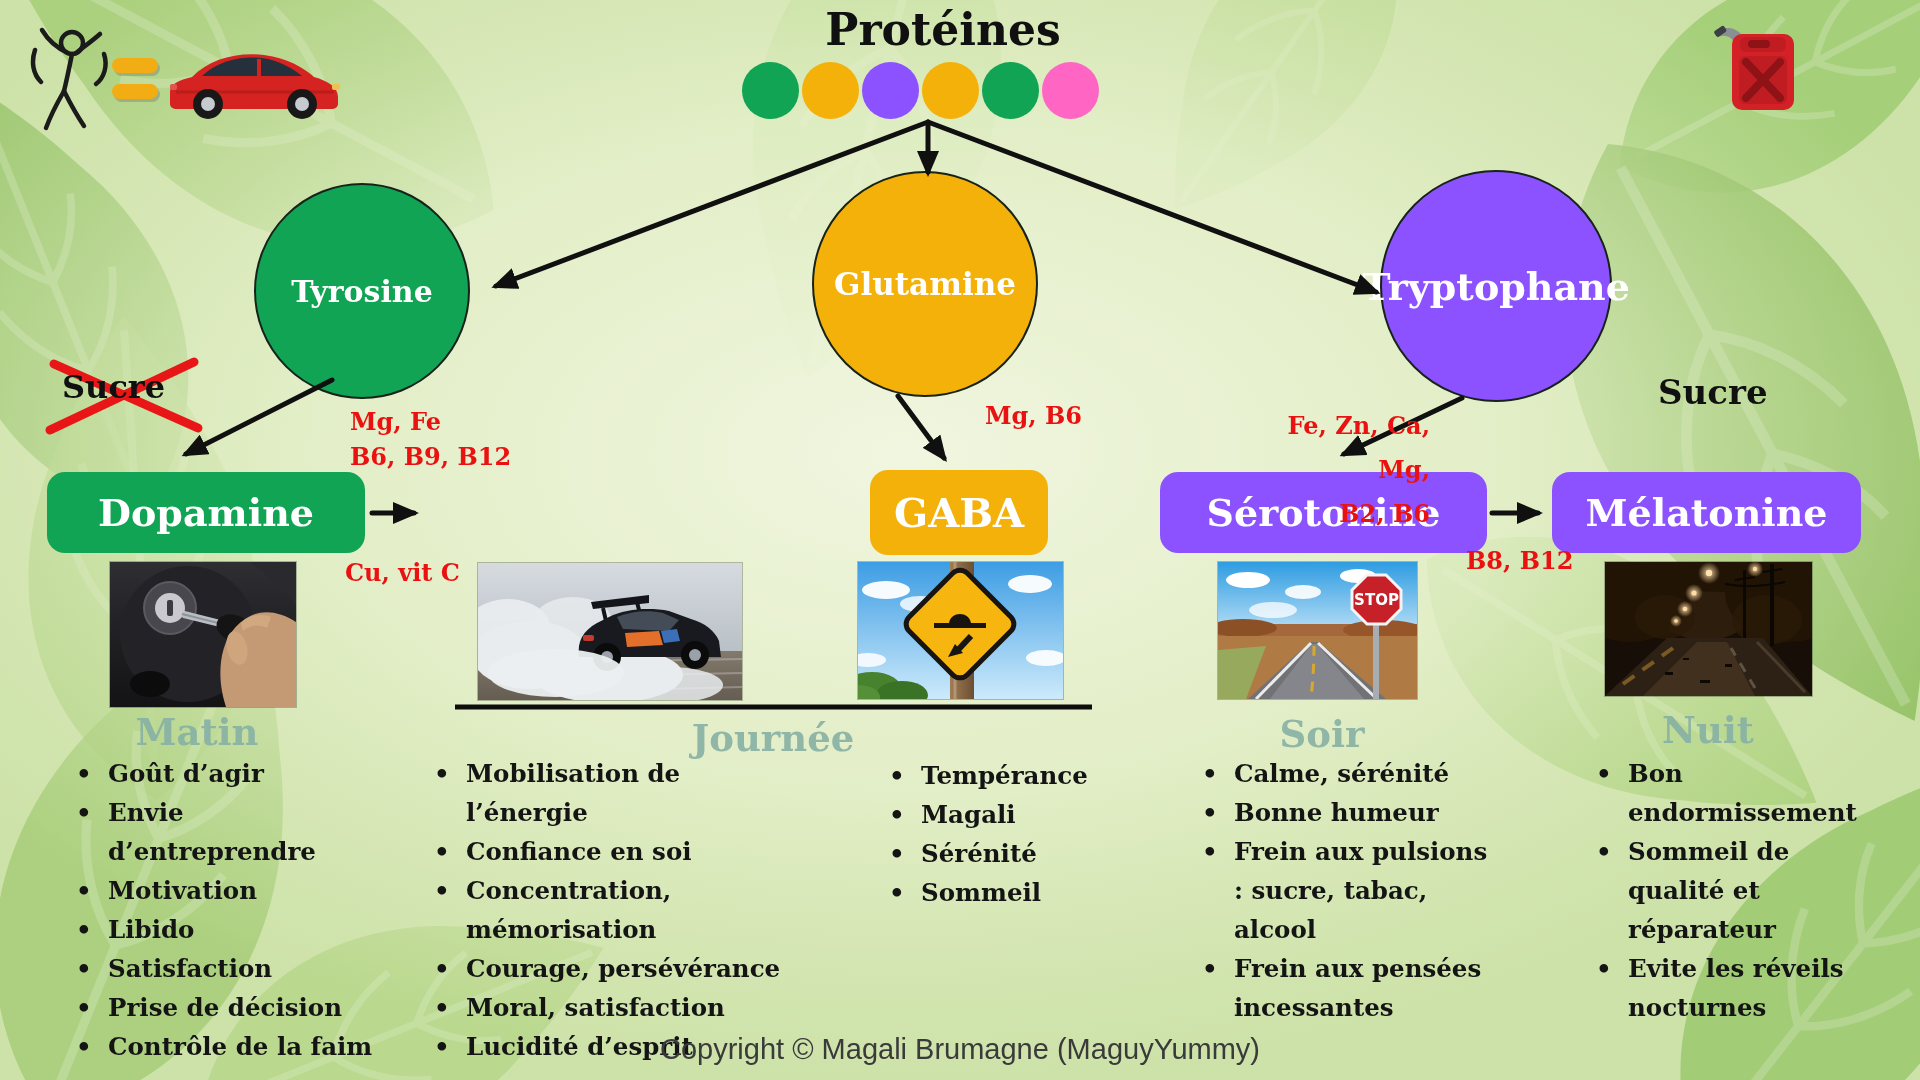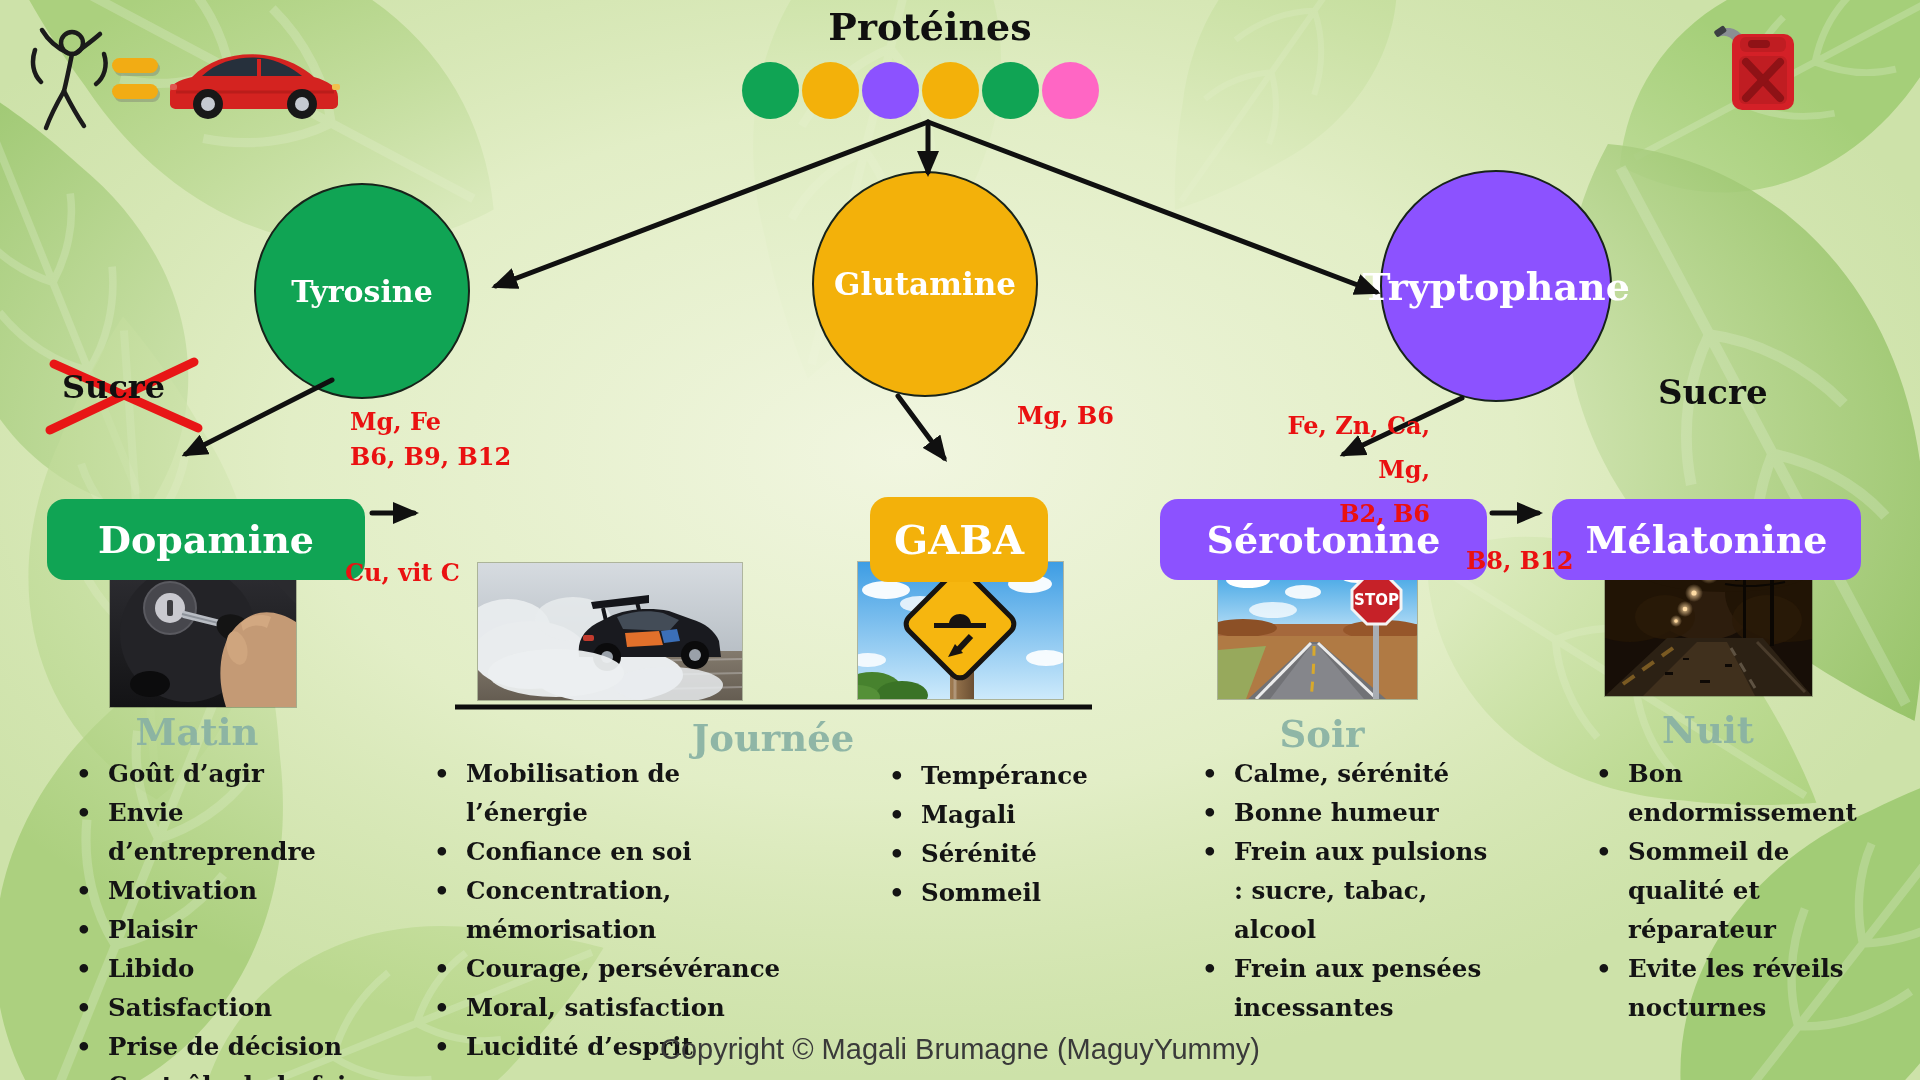--- a/index.html
+++ b/index.html
@@ -6,45 +6,45 @@
   #poster{position:relative;width:1920px;height:1080px;overflow:hidden;
           font-family:"DejaVu Serif",serif;background:linear-gradient(160deg,#dcedc2,#c8dfa2);}
   #poster *{box-sizing:border-box;}
   .abs{position:absolute;}
   svg{display:block;}
 
   
   #bg{position:absolute;left:0;top:0;width:1920px;height:1080px;z-index:0;}
 
   
-  #title{left:630px;top:4px;width:600px;text-align:center;font-size:38px;font-weight:bold;color:#101010;z-index:6;}
+  #title{left:643px;top:4px;width:600px;text-align:center;font-size:44px;font-weight:bold;color:#101010;z-index:6;}
   #dots{left:742px;top:62px;display:flex;gap:3px;z-index:6;}
   .dot{width:57px;height:57px;border-radius:50%;}
 
   
   .aa-circle{border-radius:50%;border:2px solid #17231a;display:flex;align-items:center;justify-content:center;
              color:#fff;font-weight:bold;z-index:3;}
   #c-tyrosine{left:254px;top:183px;width:216px;height:216px;font-size:30px;background:#10A454;}
   #c-glutamine{left:812px;top:171px;width:226px;height:226px;font-size:31px;background:#F3B10A;}
   #c-tryptophane{left:1380px;top:170px;width:232px;height:232px;font-size:38px;background:#8C52FF;}
 
   
   .nt-box{display:flex;align-items:center;justify-content:center;border-radius:18px;color:#fff;
-          font-weight:bold;z-index:4;margin-top:27px;}
+          font-weight:bold;z-index:4;}
   .nt-green{background:#10A454;} .nt-yellow{background:#F3B10A;} .nt-purple{background:#8C52FF;}
   #b-dopamine{left:47px;top:472px;width:318px;height:81px;font-size:38px;}
   #b-noradrenaline{left:432px;top:472px;width:360px;height:81px;font-size:38px;}
   #b-gaba{left:870px;top:470px;width:178px;height:85px;font-size:40px;}
   #b-serotonine{left:1160px;top:472px;width:327px;height:81px;font-size:38px;}
   #b-melatonine{left:1552px;top:472px;width:309px;height:81px;font-size:38px;}
 
   
   .cof{color:#EA1111;font-weight:bold;font-size:24px;line-height:35px;z-index:6;}
   #cof-tyr{left:350px;top:404px;}
-  #cof-glu{left:985px;top:398px;margin-left:32px;}
+  #cof-glu{left:985px;top:398px;}
   #cof-try{left:1235px;top:404px;width:195px;text-align:right;line-height:44px;}
   #cof-dop{left:345px;top:555px;}
   #cof-ser{left:1466px;top:543px;}
 
   
   .sucre{font-weight:bold;color:#101010;z-index:6;}
   #sucre-left{left:62px;top:368px;font-size:32px;}
   #sucre-right{left:1658px;top:372px;font-size:34px;}
 
   
@@ -403,21 +403,20 @@
 
   <div id="h-matin" class="abs time-heading">Matin</div>
   <div id="h-journee" class="abs time-heading">Journée</div>
   <div id="h-soir" class="abs time-heading">Soir</div>
   <div id="h-nuit" class="abs time-heading">Nuit</div>
 
   <ul id="l-matin" class="abs blist">
     <li>Goût d’agir</li>
     <li>Envie d’entreprendre</li>
     <li>Motivation</li>
-    <li>Plaisir</li>
     <li>Libido</li>
     <li>Satisfaction</li>
     <li>Prise de décision</li>
     <li>Contrôle de la faim</li>
   </ul>
   <ul id="l-journee" class="abs blist">
     <li>Mobilisation de l’énergie</li>
     <li>Confiance en soi</li>
     <li>Concentration, mémorisation</li>
     <li>Courage, persévérance</li>

